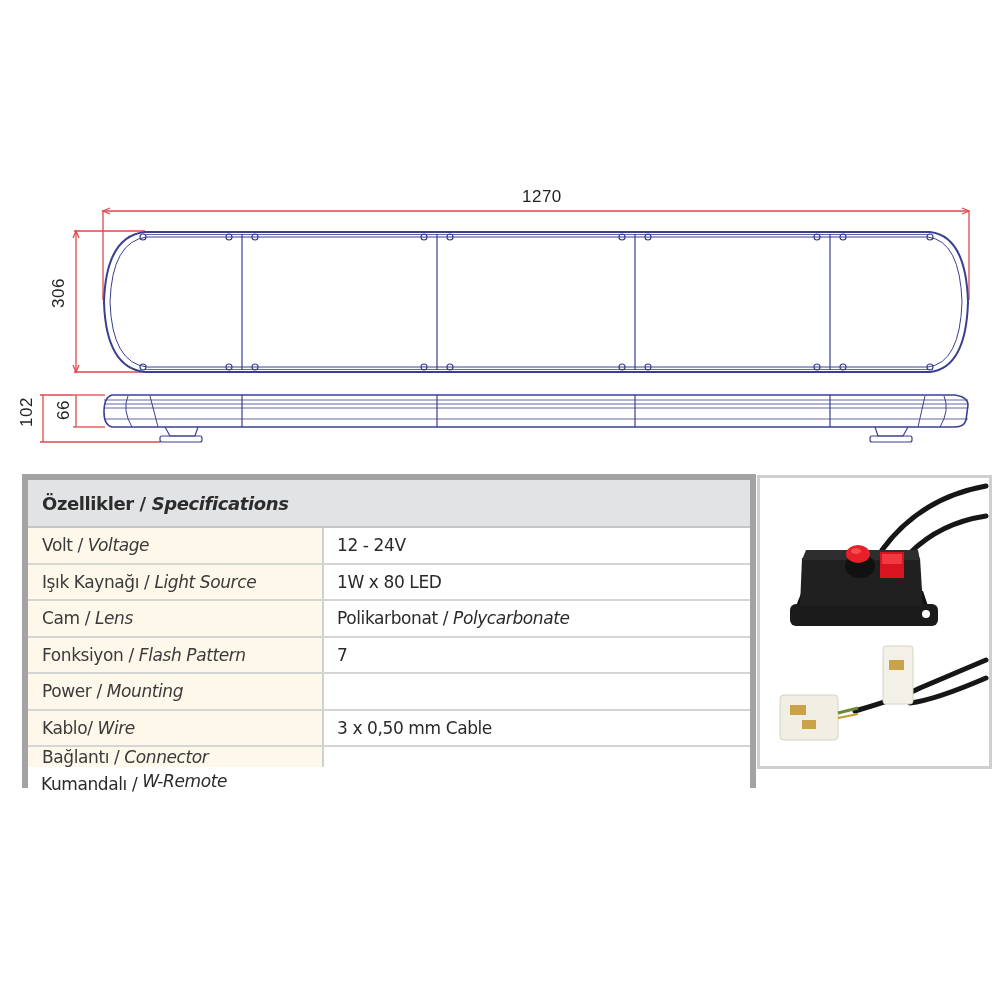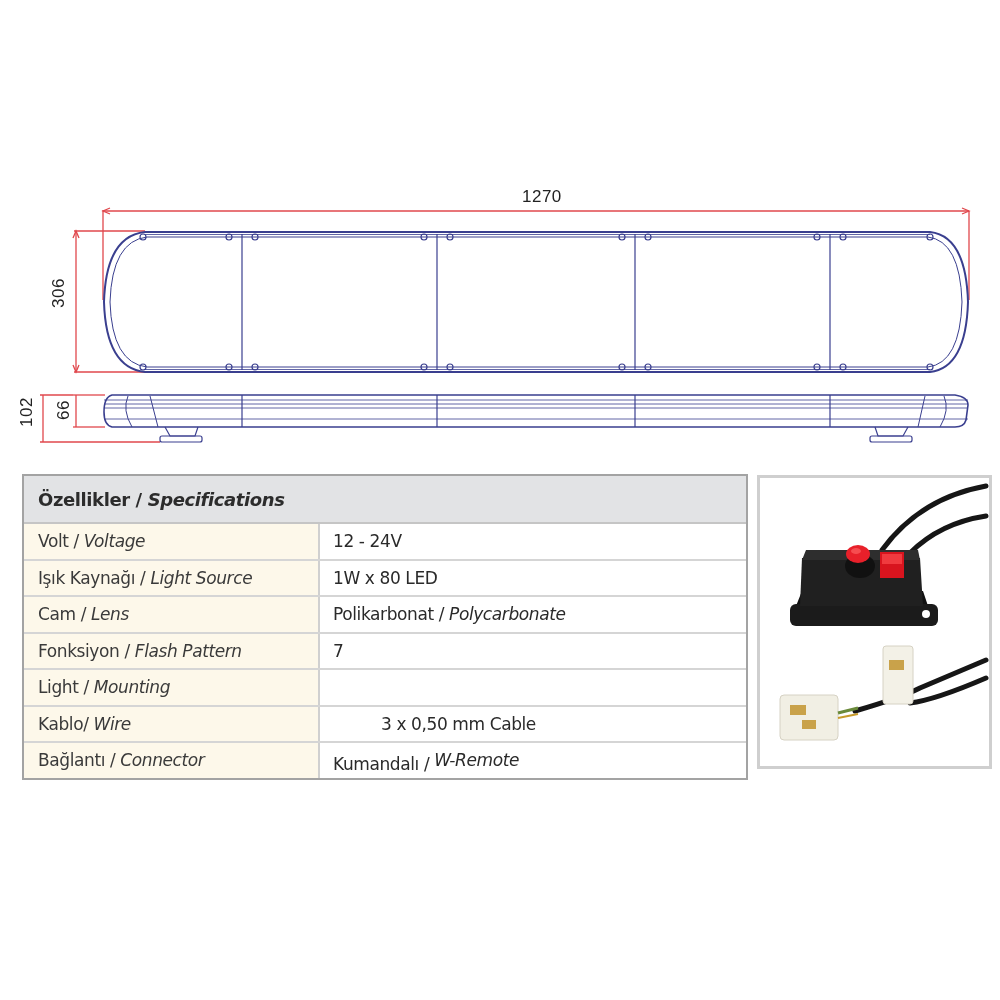--- a/index.html
+++ b/index.html
@@ -1,24 +1,24 @@
 <!DOCTYPE html>
 <html><head>
 <meta charset="utf-8">
 <style>
   html, body { margin:0; padding:0; background:#ffffff; }
   body { width:1000px; height:1000px; position:relative; overflow:hidden; font-family:"DejaVu Sans", sans-serif; }
   .drawing { position:absolute; left:0; top:0; width:1000px; height:460px; }
   .dim-label { position:absolute; font-family:"Liberation Sans", sans-serif; font-size:17px; color:#222; letter-spacing:0.5px; }
   .dim-vert { transform:rotate(-90deg); transform-origin:center; }
-  .spec-table { position:absolute; left:22px; top:474px; width:722px; border:2px solid #a3a3a3; border-collapse:collapse; font-family:"DejaVu Sans", sans-serif; }
+  .spec-table { position:absolute; left:22px; top:474px; width:722px; border:6px solid #a3a3a3; border-collapse:collapse; font-family:"DejaVu Sans", sans-serif; }
   .spec-header { background:#e2e3e5; height:46px; border-bottom:2px solid #c5c5c5; display:flex; align-items:center; padding-left:14px; font-size:18px; font-weight:bold; color:#2c2c2c; letter-spacing:-0.4px; }
   .spec-header .en { font-style:italic; }
   .spec-row { display:flex; height:34.5px; border-bottom:2px solid #d5d5d5; }
-  .spec-row:last-child { border-bottom:none; }
+  .spec-row:last-child { border-bottom:none;flex-direction:column; }
   .spec-label { width:280px; background:#fdf8ea; border-right:2px solid #d0d0d0; display:flex; align-items:center; padding-left:14px; font-size:17px; color:#3a3a3a; letter-spacing:-0.4px; white-space:nowrap; }
   .spec-value { flex:1; background:#ffffff; display:flex; align-items:center; padding-left:13px; font-size:17px; color:#2a2a2a; letter-spacing:-0.4px; white-space:nowrap; }
   .it { font-style:italic; }
   .photo-box { position:absolute; left:757px; top:475px; width:229px; height:288px; border:3px solid #cfcfcf; background:#ffffff; }
 </style>
 </head>
 <body>
 
 <div class="drawing">
   <svg width="1000" height="460" viewBox="0 0 1000 460">
@@ -149,31 +149,31 @@
         <span style="white-space:pre;">Fonksiyon / </span>
         <span class="it">Flash Pattern</span>
       </div>
     <div class="spec-value">
         <span style="white-space:pre;">7</span>
         <span class="it"></span>
       </div>
   </div>
   <div class="spec-row">
     <div class="spec-label">
-        <span style="white-space:pre;">Light / </span>
+        <span style="white-space:pre;">Power / </span>
         <span class="it">Mounting</span>
       </div>
   </div>
   <div class="spec-row">
     <div class="spec-label">
         <span style="white-space:pre;">Kablo/ </span>
         <span class="it">Wire</span>
       </div>
     <div class="spec-value">
-        <span style="white-space:pre;margin-left:48px;">3 x 0,50 mm Cable</span>
+        <span style="white-space:pre;">3 x 0,50 mm Cable</span>
         <span class="it"></span>
       </div>
   </div>
   <div class="spec-row">
     <div class="spec-label">
         <span style="white-space:pre;">Bağlantı / </span>
         <span class="it">Connector</span>
       </div>
     <div class="spec-value">
         <span style="white-space:pre;margin-top:7px;">Kumandalı / </span>

